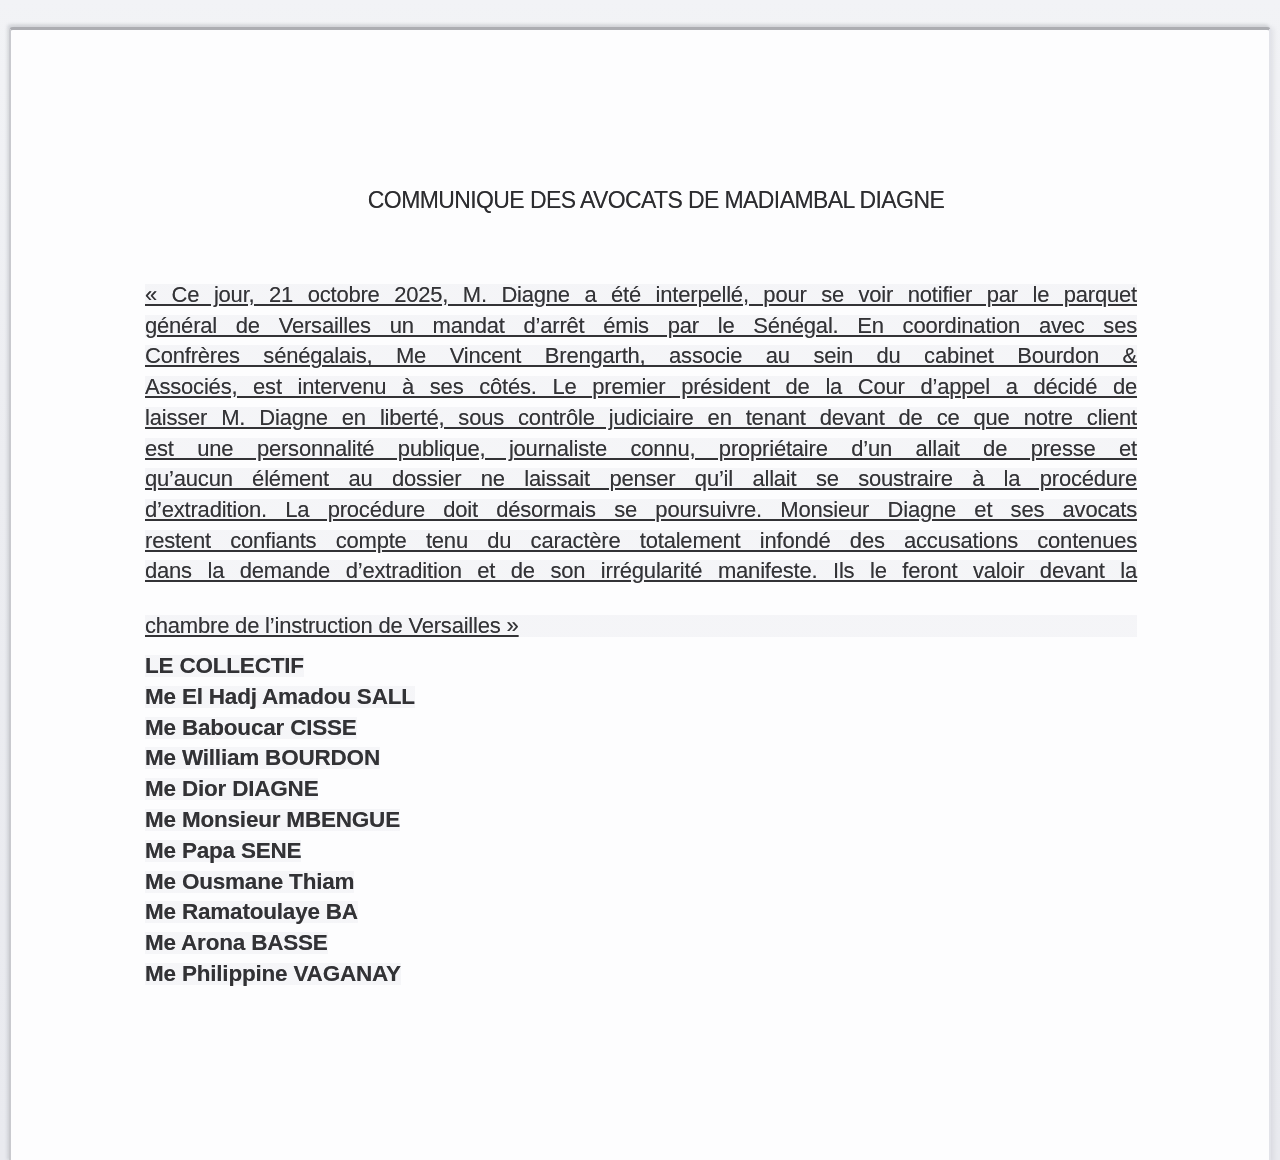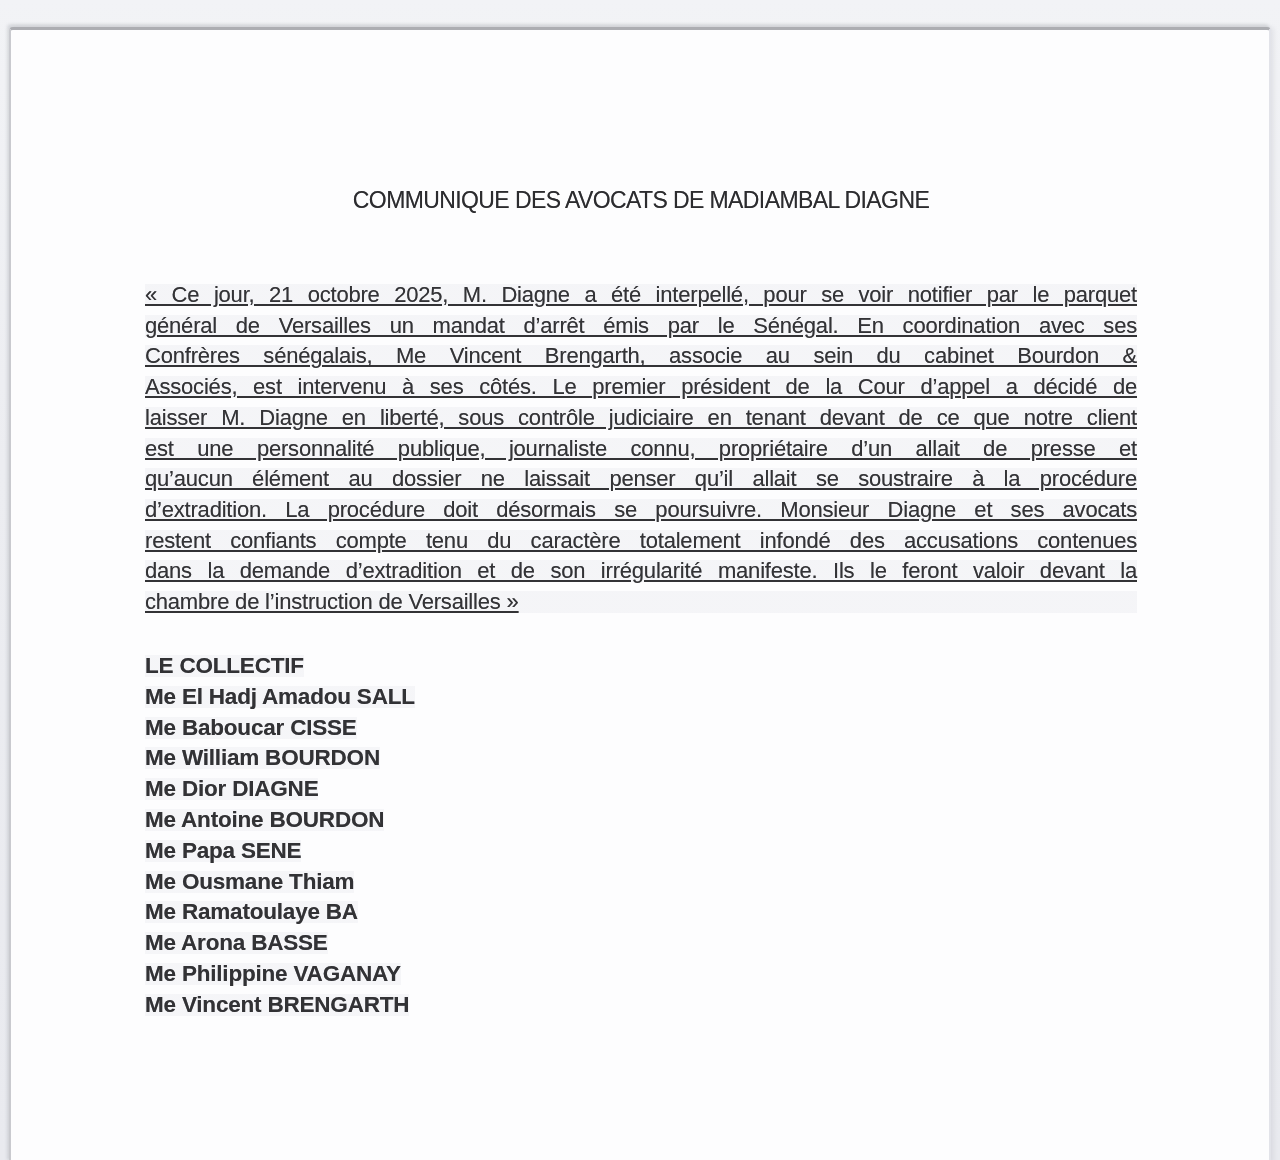--- a/index.html
+++ b/index.html
@@ -29,21 +29,21 @@
     border-top: 3px solid #acadb2;
     border-left: 2px solid #c9cacf;
     border-right: 2px solid #e2e3e9;
     border-radius: 4px 4px 0 0;
     box-shadow: -2px -3px 3px rgba(140, 142, 152, 0.25),
                  3px 0 4px rgba(160, 162, 172, 0.18);
   }
 
   .title {
     position: absolute;
-    left: 134px;
+    left: 149px;
     top: 157px;
     width: 992px;
     margin: 0;
     text-align: center;
     font-size: 23px;
     font-weight: 400;
     letter-spacing: -0.6px;
     color: #2c2c2f;
     text-shadow: 0 0 0.5px rgba(44, 44, 50, 0.55);
     white-space: nowrap;
@@ -68,20 +68,21 @@
     white-space: normal;
     background: linear-gradient(180deg,
       rgba(255,255,255,0) 4px,
       rgba(223,224,231,0.28) 4px,
       rgba(223,224,231,0.28) 26px,
       rgba(255,255,255,0) 26px);
     text-decoration: underline;
   }
   .pline:last-child {
     text-align-last: left;
+    margin-top: 24px;
   }
 
   .signatories {
     position: absolute;
     left: 134px;
     top: 621px;
     width: 992px;
     font-size: 22.5px;
     line-height: 30.8px;
     letter-spacing: -0.2px;
@@ -121,24 +122,23 @@
         <div class="pline">chambre de l’instruction de Versailles »</div>
       </div>
 
     <div class="signatories">
       <div class="sline">LE COLLECTIF</div>
       <div>
           <div class="sline">Me El Hadj Amadou SALL</div>
           <div class="sline">Me Baboucar CISSE</div>
           <div class="sline">Me William BOURDON</div>
           <div class="sline">Me Dior DIAGNE</div>
-          <div class="sline">Me Antoine BOURDON</div>
+          <div class="sline">Me Monsieur MBENGUE</div>
           <div class="sline">Me Papa SENE</div>
           <div class="sline">Me Ousmane Thiam</div>
           <div class="sline">Me Ramatoulaye BA</div>
           <div class="sline">Me Arona BASSE</div>
           <div class="sline">Me Philippine VAGANAY</div>
-          <div class="sline">Me Vincent BRENGARTH</div>
         </div>
     </div>
 
   </div>
 </div>
 
 </body></html>

